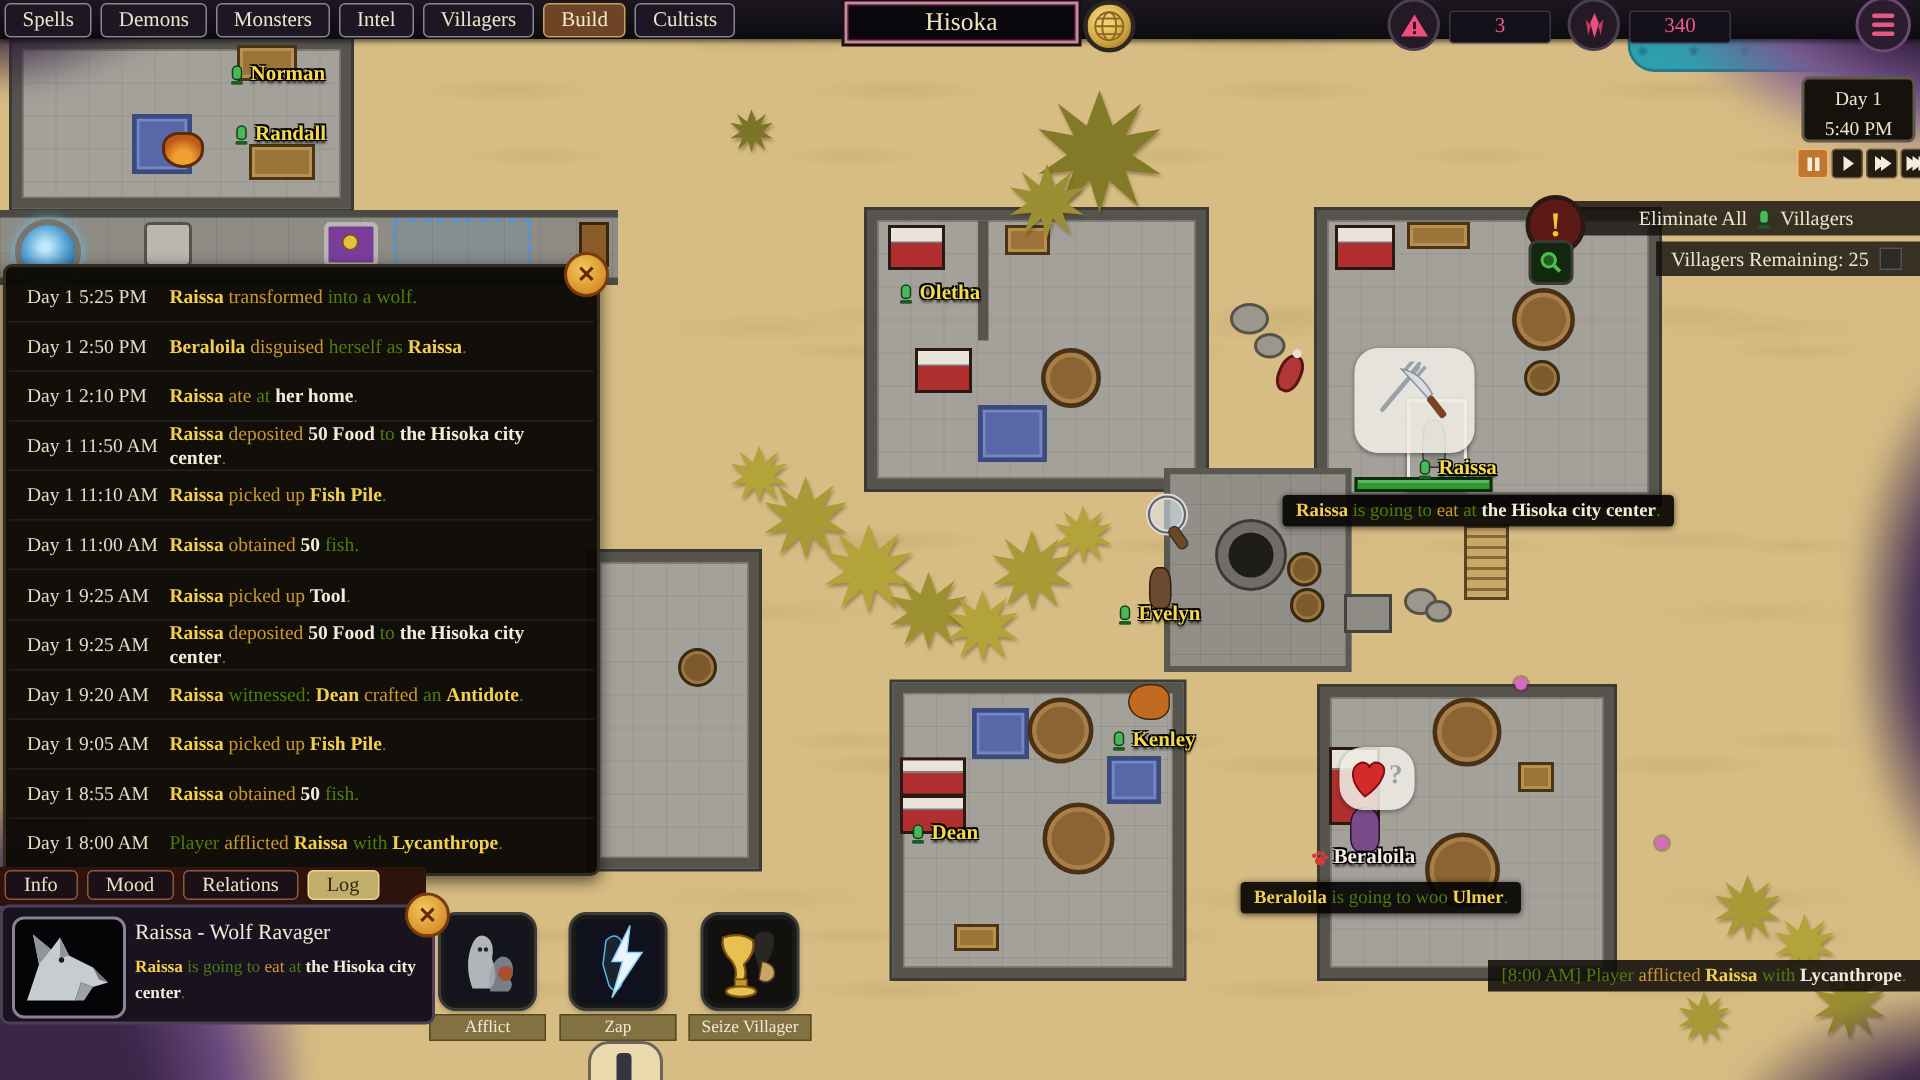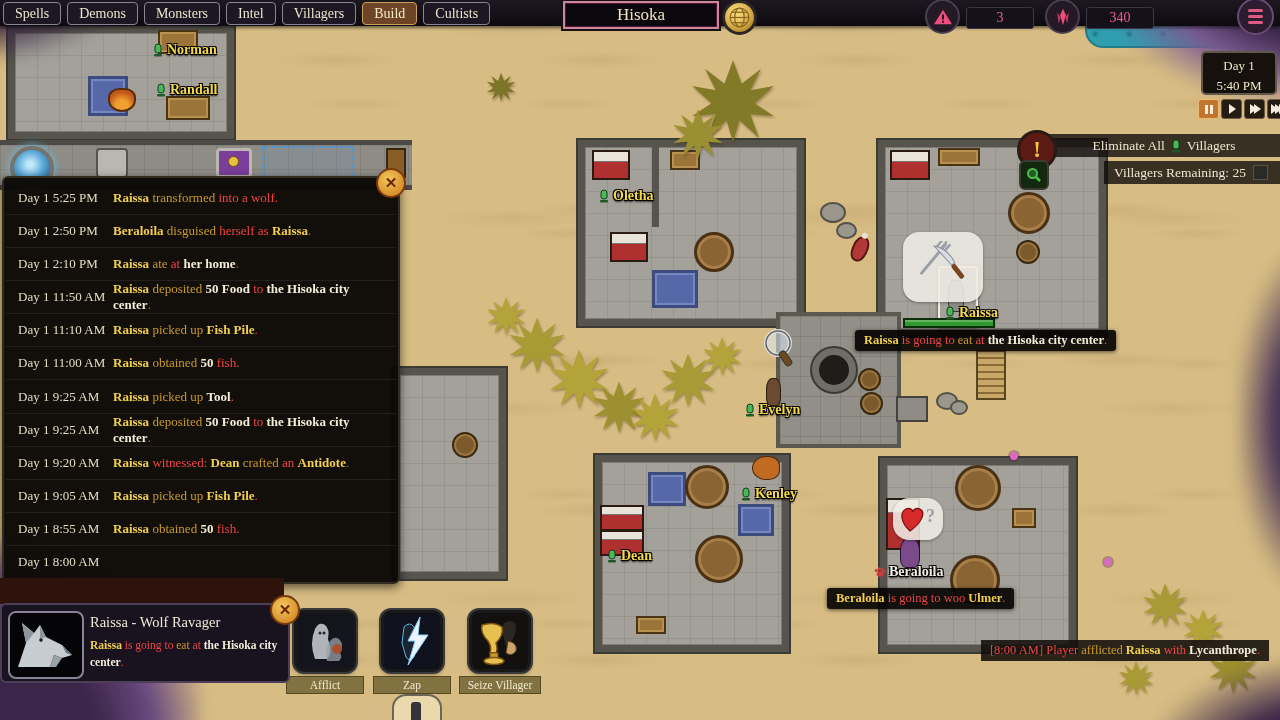--- a/index.html
+++ b/index.html
@@ -109,21 +109,21 @@
   .logpanel{position:absolute;left:2px;top:176px;width:394px;height:404px;background:rgba(11,9,6,.97);
     border:2px solid #332c20;border-radius:6px;z-index:22;box-shadow:0 3px 10px rgba(0,0,0,.6);}
   .log-rows{position:absolute;inset:4px 2px;display:flex;flex-direction:column;}
   .log-row{flex:1;display:flex;align-items:center;border-bottom:1px solid rgba(255,255,255,.08);
     padding-left:12px;font-size:13px;}
   .log-row:last-child{border-bottom:none;}
   .log-time{width:95px;flex:none;color:#e5dcc3;}
   .log-text{flex:1;padding-right:6px;}
   .t-name{color:#f2cf4e;font-weight:bold;}
   .t-verb{color:#c9992e;margin-top:30px;}
-  .t-plain{color:#ef4444;}
+  .t-plain{color:#4d7c0f;}
   .t-strong{color:#f3ecd9;font-weight:bold;}
   .xbtn{position:absolute;width:26px;height:26px;border-radius:50%;
     background:radial-gradient(circle at 40% 35%, #f2c85a, #d8912c 70%);border:2px solid #7a3a10;
     color:#6b2408;font-weight:bold;font-size:15px;display:flex;align-items:center;justify-content:center;
     cursor:pointer;font-family:"Liberation Sans",sans-serif;}
   
   .insp-strip{position:absolute;left:0;top:578px;width:284px;height:26px;background:#2d130c;z-index:23;}
   .insp-tabs{position:absolute;left:3px;top:580px;display:flex;gap:6px;z-index:24;}
   .itab{padding:1px 12px;font-size:13.5px;color:#eee2c4;background:#1a1016;border:1px solid #8a5a40;
     border-radius:4px;cursor:pointer;}
@@ -142,21 +142,21 @@
     border:1px solid #55491f;color:#f2ead0;font-size:11.5px;}
   
   .vname{position:absolute;display:flex;align-items:center;gap:3px;font-size:14px;font-weight:bold;
     color:#f4d94a;z-index:12;white-space:nowrap;
     text-shadow:-1px -1px 0 #000,1px -1px 0 #000,-1px 1px 0 #000,1px 1px 0 #000,0 2px 2px #000;}
   .vname.white{color:#f2ede4;}
   .tip{position:absolute;background:rgba(5,4,3,.92);border-radius:3px;padding:3px 9px;font-size:12.5px;
     white-space:nowrap;z-index:14;box-shadow:0 1px 4px rgba(0,0,0,.6);}
   .bubble{position:absolute;background:rgba(238,236,228,.88);border-radius:16px;z-index:11;
     box-shadow:0 1px 3px rgba(0,0,0,.35);display:flex;align-items:center;justify-content:center;}
-  .notif{position:absolute;right:11px;display:flex;flex-direction:column;align-items:flex-start;gap:5px;z-index:20;}
+  .notif{position:absolute;right:0;display:flex;flex-direction:column;align-items:flex-start;gap:5px;z-index:20;}
   .notif-bar{background:rgba(18,14,10,.88);padding:3px 9px;font-size:12.5px;white-space:nowrap;}
 </style>
 </head>
 <body>
 
 <svg width="0" height="0" style="position:absolute">
   <defs>
     <symbol id="bush-shape" viewBox="0 0 40 40">
       <path d="M20 1 L24 12 L33 5 L28 15 L39 13 L30 21 L39 27 L28 26 L32 37 L23 29 L20 39 L17 29 L8 37 L12 26 L1 27 L10 21 L1 13 L12 15 L7 5 L16 12 Z"></path>
     </symbol>
@@ -511,26 +511,33 @@
         <div class="log-row">
           <span class="log-time">Day 1 9:05 AM</span>
           <span class="log-text"><span class="t-name">Raissa</span><span class="t-verb"> picked up</span><span class="t-plain"> </span><span class="t-name">Fish Pile</span><span class="t-plain">.</span></span>
         </div>
         <div class="log-row">
           <span class="log-time">Day 1 8:55 AM</span>
           <span class="log-text"><span class="t-name">Raissa</span><span class="t-verb"> obtained</span><span class="t-plain"> </span><span class="t-strong">50</span><span class="t-plain"> fish.</span></span>
         </div>
         <div class="log-row">
           <span class="log-time">Day 1 8:00 AM</span>
+          <span class="log-text"><span class="t-plain">Player</span><span class="t-verb"> afflicted</span><span class="t-plain"> </span><span class="t-name">Raissa</span><span class="t-plain"> with </span><span class="t-name">Lycanthrope</span><span class="t-plain">.</span></span>
         </div>
       </div>
     <div class="xbtn" style="right:-8px;top:-10px;position:absolute;">✕</div>
   </div>
 
   <div class="insp-strip"></div>
+  <div class="insp-tabs" id="insp-tabs">
+      <div class="itab">Info</div>
+      <div class="itab">Mood</div>
+      <div class="itab">Relations</div>
+      <div class="itab active">Log</div>
+    </div>
   <div class="insp">
     <div class="portrait">
       <svg width="68" height="60" viewBox="0 0 68 60">
         <rect width="68" height="60" fill="#050507"></rect>
         <path d="M8 54 L16 30 L12 10 L24 20 L30 12 L36 24 L52 32 L62 42 L52 45 L44 42 L40 54 Z" fill="#c7ccd1"></path>
         <path d="M16 30 L12 10 L24 20 Z" fill="#8d959d"></path>
         <path d="M30 12 L36 24 L30 26 Z" fill="#8d959d"></path>
         <path d="M40 54 L44 42 L52 45 L46 54 Z" fill="#9aa2aa"></path>
         <circle cx="31" cy="27" r="1.8" fill="#1a1c20"></circle>
         <path d="M52 32 L62 42 L56 40 Z" fill="#6e767e"></path>

